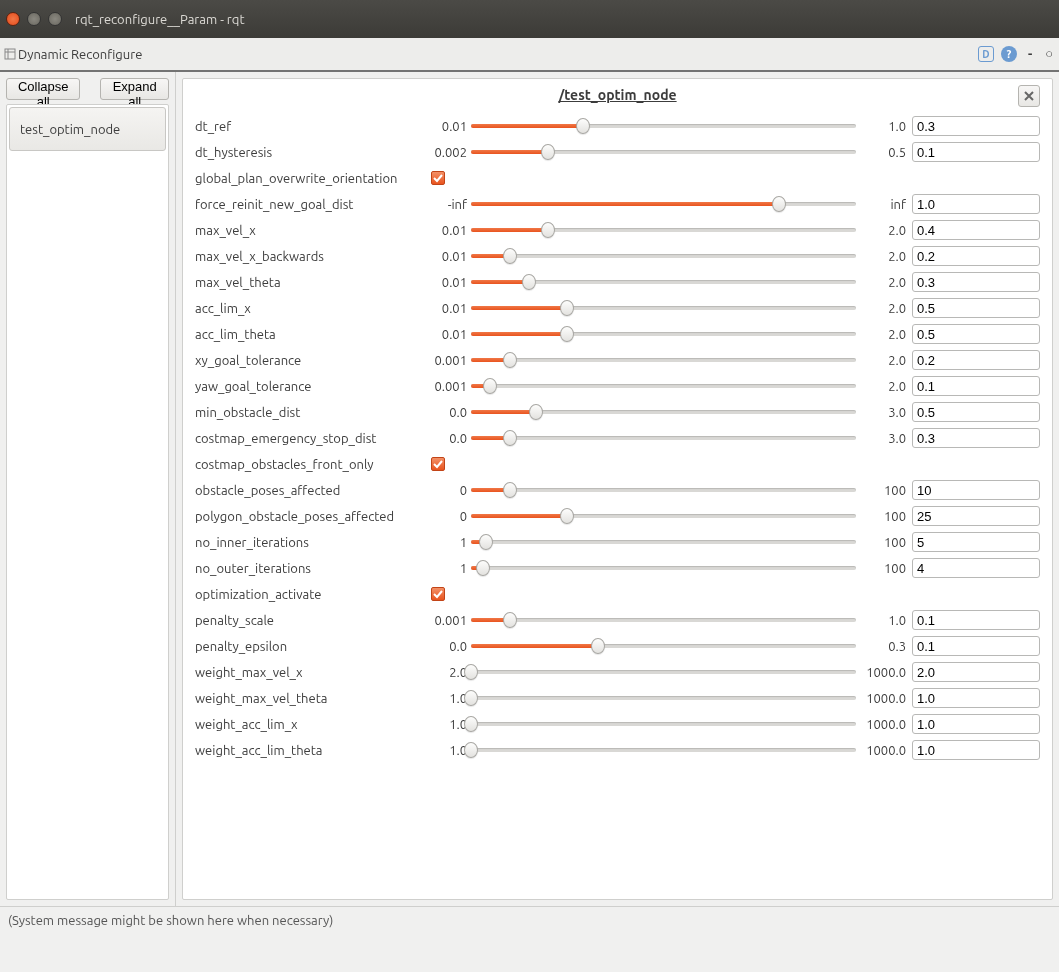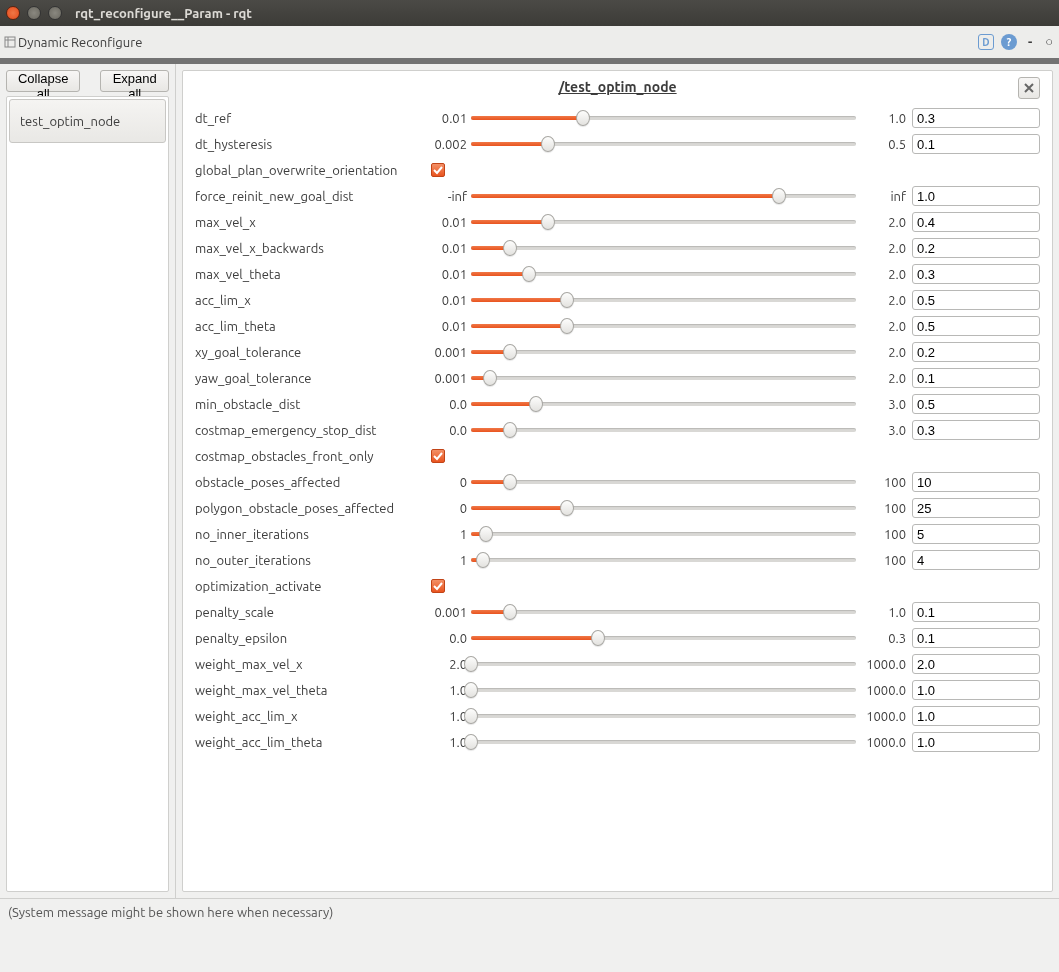--- a/index.html
+++ b/index.html
@@ -5,42 +5,42 @@
   * { box-sizing: border-box; }
   body {
     margin: 0;
     font-family: "Ubuntu", "Liberation Sans", sans-serif;
     font-size: 13px;
     background: #f0f0f0;
     color: #3c3c3c;
   }
   
   .titlebar {
-    height: 26px;
+    height: 38px;
     background: linear-gradient(#4b4a46, #3c3b37);
     display: flex;
     align-items: center;
     padding: 0 6px;
     color: #dcdad5;
-    font-weight: bold;
+    font-weight: normal;
   }
   .win-btn {
     width: 14px; height: 14px; border-radius: 50%;
     margin-right: 7px;
     display: inline-block;
   }
   .btn-close { background: radial-gradient(#f07746,#e64b1c); border:1px solid #5a2311;}
   .btn-min   { background: radial-gradient(#8a8880,#6a6860); border:1px solid #333;}
   .btn-max   { background: radial-gradient(#8a8880,#6a6860); border:1px solid #333;}
   .titlebar-text { margin-left: 6px; font-size: 13px;}
   
   .toolbar {
     height: 24px;
     background: #ededeb;
-    border-bottom: 6px solid #737373;
+    border-bottom: 2px solid #737373;
     display: flex;
     align-items: center;
     padding: 16px 4px;
   }
   .toolbar .tiny-icon { width:12px;height:12px;margin-right:2px;}
   .spacer { flex: 1; }
   .toolbar-right span {
     margin-left: 4px;
     cursor: default;
   }

